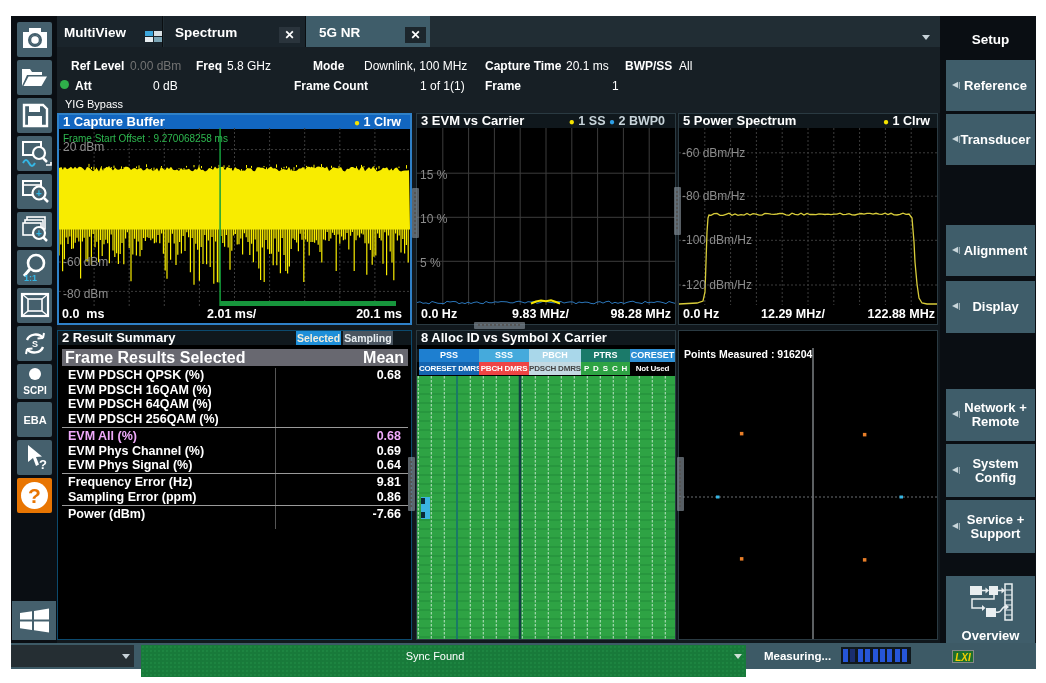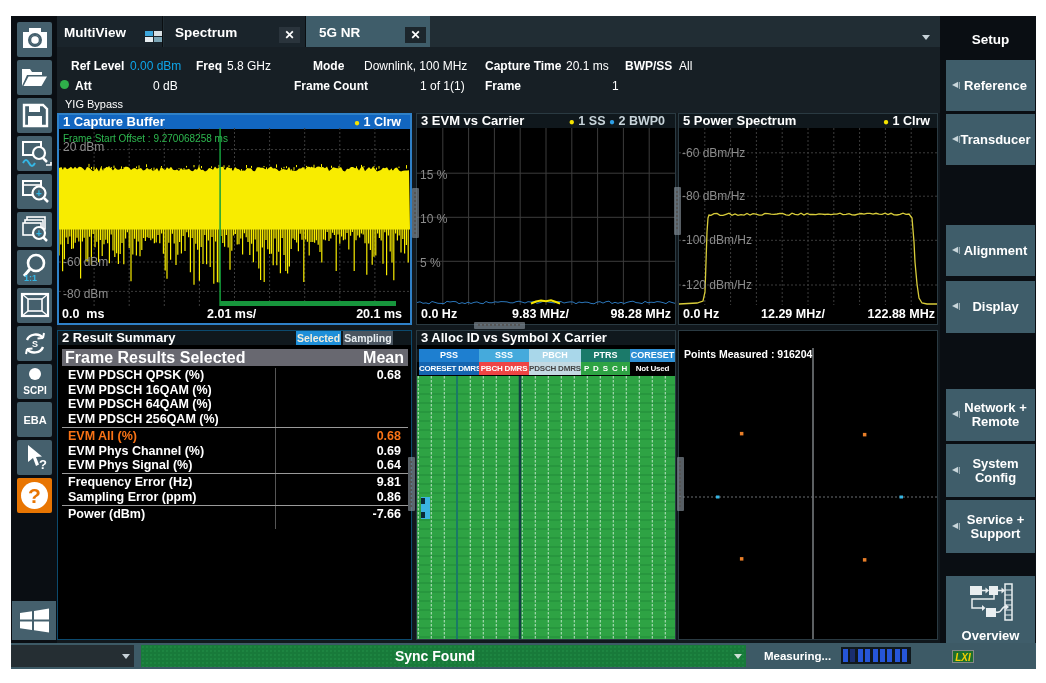--- a/index.html
+++ b/index.html
@@ -118,21 +118,21 @@
       <rect x="0" y="6" width="8" height="5" fill="#e8eef1"></rect>
       <rect x="9" y="6" width="8" height="5" fill="#7ba4b4"></rect>
     </svg>
 <div class="abs" style="left:153px;top:0;width:142px;height:31px;background:#1a242b;border-right:1px solid #0a0e11;color:#fff;font-weight:bold;font-size:13.5px;line-height:33px;padding-left:11px;">Spectrum</div>
 <div class="abs" style="left:268px;top:11px;width:21px;height:16px;background:#2a343c;color:#fff;font-weight:bold;font-size:12px;text-align:center;line-height:16px;">✕</div>
 <div class="abs" style="left:295px;top:0;width:124px;height:31px;background:#3f5d6a;color:#fff;font-weight:bold;font-size:13.5px;line-height:33px;padding-left:13px;">5G NR</div>
 <div class="abs" style="left:394px;top:11px;width:21px;height:16px;background:#1c262c;color:#fff;font-weight:bold;font-size:12px;text-align:center;line-height:16px;">✕</div>
 <div class="abs" style="left:911px;top:19px;width:0;height:0;border-left:4.5px solid transparent;border-right:4.5px solid transparent;border-top:5px solid #c7d2d8;"></div>
 <div class="abs" style="left:46px;top:31px;width:883px;height:66px;background:#171f25;"></div>
 <div class="abs" style="left:60px;top:42.5px;font-size:12px;color:#fff;white-space:nowrap;"><b>Ref Level</b></div>
-<div class="abs" style="left:119px;top:42.5px;font-size:12px;color:#0ea5e9;white-space:nowrap;">0.00 dBm</div>
+<div class="abs" style="left:119px;top:42.5px;font-size:12px;color:#737373;white-space:nowrap;">0.00 dBm</div>
 <div class="abs" style="left:185px;top:42.5px;font-size:12px;color:#fff;white-space:nowrap;"><b>Freq</b></div>
 <div class="abs" style="left:216px;top:42.5px;font-size:12px;color:#fff;white-space:nowrap;">5.8 GHz</div>
 <div class="abs" style="left:274px;top:42.5px;font-size:12px;color:#fff;white-space:nowrap;padding-left:28px;"><b>Mode</b></div>
 <div class="abs" style="left:353px;top:42.5px;font-size:12px;color:#fff;white-space:nowrap;">Downlink, 100 MHz</div>
 <div class="abs" style="left:474px;top:42.5px;font-size:12px;color:#fff;white-space:nowrap;"><b>Capture Time</b></div>
 <div class="abs" style="left:555px;top:42.5px;font-size:12px;color:#fff;white-space:nowrap;">20.1 ms</div>
 <div class="abs" style="left:614px;top:42.5px;font-size:12px;color:#fff;white-space:nowrap;"><b>BWP/SS</b></div>
 <div class="abs" style="left:668px;top:42.5px;font-size:12px;color:#fff;white-space:nowrap;">All</div>
 <div class="abs" style="left:49px;top:64px;width:9px;height:9px;border-radius:50%;background:#2fae4a;"></div>
 <div class="abs" style="left:64px;top:62.5px;font-size:12px;color:#fff;white-space:nowrap;"><b>Att</b></div>
@@ -289,31 +289,31 @@
 <div class="ptitle" style="background:#10181d;">2 Result Summary</div>
 <div class="abs" style="left:238px;top:0;width:45px;height:14px;background:#1e8fd8;color:#f2ecda;font-size:10.5px;font-weight:bold;text-align:center;line-height:14px;">Selected</div>
 <div class="abs" style="left:285px;top:0;width:50px;height:14px;background:#4a5560;color:#e8eef1;font-size:10.5px;font-weight:bold;text-align:center;line-height:14px;">Sampling</div>
 <div class="abs" style="left:4px;top:18px;width:346px;height:17px;background:#686870;color:#fff;font-size:16px;font-weight:bold;line-height:17px;"><span style="padding-left:3px;">Frame Results Selected</span><span style="position:absolute;right:4px;">Mean</span></div>
 <div class="abs" style="left:217px;top:37px;width:1px;height:161px;background:#555;"></div>
 <div class="abs" style="left:10px;top:37.0px;width:337px;height:14.6px;color:#fff;font-size:12.5px;font-weight:bold;white-space:nowrap;">EVM PDSCH QPSK (%)<span style="position:absolute;right:4px;">0.68</span></div>
 <div class="abs" style="left:10px;top:51.6px;width:337px;height:14.6px;color:#fff;font-size:12.5px;font-weight:bold;white-space:nowrap;">EVM PDSCH 16QAM (%)<span style="position:absolute;right:4px;"></span></div>
 <div class="abs" style="left:10px;top:66.2px;width:337px;height:14.6px;color:#fff;font-size:12.5px;font-weight:bold;white-space:nowrap;">EVM PDSCH 64QAM (%)<span style="position:absolute;right:4px;"></span></div>
 <div class="abs" style="left:10px;top:80.8px;width:337px;height:14.6px;color:#fff;font-size:12.5px;font-weight:bold;white-space:nowrap;">EVM PDSCH 256QAM (%)<span style="position:absolute;right:4px;"></span></div>
 <div class="abs" style="left:4px;top:95.9px;width:346px;height:1px;background:#9a9a9a;"></div>
-<div class="abs" style="left:10px;top:97.9px;width:337px;height:14.6px;color:#f97316;font-size:12.5px;font-weight:bold;white-space:nowrap;">EVM All (%)<span style="position:absolute;right:4px;">0.68</span></div>
+<div class="abs" style="left:10px;top:97.9px;width:337px;height:14.6px;color:#f0abfc;font-size:12.5px;font-weight:bold;white-space:nowrap;">EVM All (%)<span style="position:absolute;right:4px;">0.68</span></div>
 <div class="abs" style="left:10px;top:112.5px;width:337px;height:14.6px;color:#fff;font-size:12.5px;font-weight:bold;white-space:nowrap;">EVM Phys Channel (%)<span style="position:absolute;right:4px;">0.69</span></div>
 <div class="abs" style="left:10px;top:127.1px;width:337px;height:14.6px;color:#fff;font-size:12.5px;font-weight:bold;white-space:nowrap;">EVM Phys Signal (%)<span style="position:absolute;right:4px;">0.64</span></div>
 <div class="abs" style="left:4px;top:142.2px;width:346px;height:1px;background:#9a9a9a;"></div>
 <div class="abs" style="left:10px;top:144.2px;width:337px;height:14.6px;color:#fff;font-size:12.5px;font-weight:bold;white-space:nowrap;">Frequency Error (Hz)<span style="position:absolute;right:4px;">9.81</span></div>
 <div class="abs" style="left:10px;top:158.8px;width:337px;height:14.6px;color:#fff;font-size:12.5px;font-weight:bold;white-space:nowrap;">Sampling Error (ppm)<span style="position:absolute;right:4px;">0.86</span></div>
 <div class="abs" style="left:4px;top:173.9px;width:346px;height:1px;background:#9a9a9a;"></div>
 <div class="abs" style="left:10px;top:175.9px;width:337px;height:14.6px;color:#fff;font-size:12.5px;font-weight:bold;white-space:nowrap;">Power (dBm)<span style="position:absolute;right:4px;">-7.66</span></div>
 </div>
 <div class="abs" style="left:405px;top:314px;width:260px;height:310px;background:#000;border:1px solid #2a3a42;">
-<div class="ptitle" style="background:#10181d;">3 Alloc ID vs Symbol X Carrier</div>
+<div class="ptitle" style="background:#10181d;">8 Alloc ID vs Symbol X Carrier</div>
 <div class="abs" style="left:0;top:18px;width:258px;height:13px;background:#10181d;"></div>
 <div class="abs" style="left:2px;top:18px;width:60px;height:13px;background:#1e7fd0;color:#fff;font-size:9px;font-weight:bold;text-align:center;line-height:13px;">PSS</div>
 <div class="abs" style="left:62px;top:18px;width:50px;height:13px;background:#45aadc;color:#fff;font-size:9px;font-weight:bold;text-align:center;line-height:13px;">SSS</div>
 <div class="abs" style="left:112px;top:18px;width:52px;height:13px;background:#a9d7ea;color:#fff;font-size:9px;font-weight:bold;text-align:center;line-height:13px;">PBCH</div>
 <div class="abs" style="left:164px;top:18px;width:49px;height:13px;background:#1b7a6a;color:#fff;font-size:9px;font-weight:bold;text-align:center;line-height:13px;">PTRS</div>
 <div class="abs" style="left:213px;top:18px;width:45px;height:13px;background:#2e8fd4;color:#fff;font-size:9px;font-weight:bold;text-align:center;line-height:13px;">CORESET</div>
 <div class="abs" style="left:2px;top:31px;width:60px;height:13px;background:#1565b0;color:#fff;font-size:8px;font-weight:bold;text-align:center;line-height:13px;white-space:nowrap;overflow:hidden;letter-spacing:-0.2px;">CORESET DMRS</div>
 <div class="abs" style="left:62px;top:31px;width:50px;height:13px;background:#ef4444;color:#fff;font-size:8px;font-weight:bold;text-align:center;line-height:13px;white-space:nowrap;overflow:hidden;letter-spacing:-0.2px;">PBCH DMRS</div>
 <div class="abs" style="left:112px;top:31px;width:52px;height:13px;background:#c3d9e2;color:#444;font-size:8px;font-weight:bold;text-align:center;line-height:13px;white-space:nowrap;overflow:hidden;letter-spacing:-0.2px;">PDSCH DMRS</div>
 <div class="abs" style="left:164px;top:31px;width:49px;height:13px;background:#2ea344;color:#fff;font-size:8px;font-weight:bold;text-align:center;line-height:13px;white-space:nowrap;overflow:hidden;letter-spacing:-0.2px;">P&nbsp;&nbsp;D&nbsp;&nbsp;S&nbsp;&nbsp;C&nbsp;&nbsp;H</div>
@@ -395,21 +395,21 @@
 <div class="abs" style="left:665.0px;top:175px;width:2px;height:40px;background:repeating-linear-gradient(#555 0 2px,transparent 2px 4px);"></div>
 <div class="abs" style="left:665.5px;top:441px;width:7px;height:54px;background:#86909a;opacity:0.65;border-radius:1px;"></div>
 <div class="abs" style="left:668.0px;top:445px;width:2px;height:46px;background:repeating-linear-gradient(#555 0 2px,transparent 2px 4px);"></div>
 <div class="abs" style="left:396.5px;top:441px;width:7px;height:54px;background:#86909a;opacity:0.65;border-radius:1px;"></div>
 <div class="abs" style="left:399.0px;top:445px;width:2px;height:46px;background:repeating-linear-gradient(#555 0 2px,transparent 2px 4px);"></div>
 <div class="abs" style="left:463px;top:305.5px;width:51px;height:7px;background:#86909a;opacity:0.65;border-radius:1px;"></div>
 <div class="abs" style="left:467px;top:308.0px;width:43px;height:2px;background:repeating-linear-gradient(90deg,#555 0 2px,transparent 2px 4px);"></div>
 <div class="abs" style="left:0;top:627px;width:1025px;height:26px;background:#3d5a66;"></div>
 <div class="abs" style="left:0;top:629px;width:123px;height:22px;background:#252e33;"></div>
 <div class="abs" style="left:111px;top:638px;width:0;height:0;border-left:4px solid transparent;border-right:4px solid transparent;border-top:5px solid #c7d2d8;"></div>
-<div class="abs" style="left:129.5px;top:629px;width:605px;height:22px;text-indent:-16px;background:#187a3a;background-image:radial-gradient(#239049 0.6px, transparent 0.8px);background-size:4px 4px;color:#fff;font-size:14px;font-weight:bold;text-align:center;line-height:22px;">Sync Found</div>
+<div class="abs" style="left:129.5px;top:629px;width:605px;height:32px;text-indent:-16px;background:#187a3a;background-image:radial-gradient(#239049 0.6px, transparent 0.8px);background-size:4px 4px;color:#fff;font-size:11px;font-weight:normal;text-align:center;line-height:22px;">Sync Found</div>
 <div class="abs" style="left:723px;top:638px;width:0;height:0;border-left:4px solid transparent;border-right:4px solid transparent;border-top:5px solid #cfe0d5;"></div>
 <div class="abs" style="left:753px;top:629px;color:#fff;font-size:11.5px;font-weight:bold;line-height:22px;">Measuring...</div>
 <div class="abs" style="left:830px;top:631px;width:70px;height:17px;background:#10181d;"></div>
 <div class="abs" style="left:832.0px;top:633px;width:5px;height:13px;background:#2656d8;"></div>
 <div class="abs" style="left:839.4px;top:633px;width:5px;height:13px;background:#1a2e6e;"></div>
 <div class="abs" style="left:846.8px;top:633px;width:5px;height:13px;background:#2656d8;"></div>
 <div class="abs" style="left:854.2px;top:633px;width:5px;height:13px;background:#2656d8;"></div>
 <div class="abs" style="left:861.6px;top:633px;width:5px;height:13px;background:#2656d8;"></div>
 <div class="abs" style="left:869.0px;top:633px;width:5px;height:13px;background:#2656d8;"></div>
 <div class="abs" style="left:876.4px;top:633px;width:5px;height:13px;background:#2656d8;"></div>

